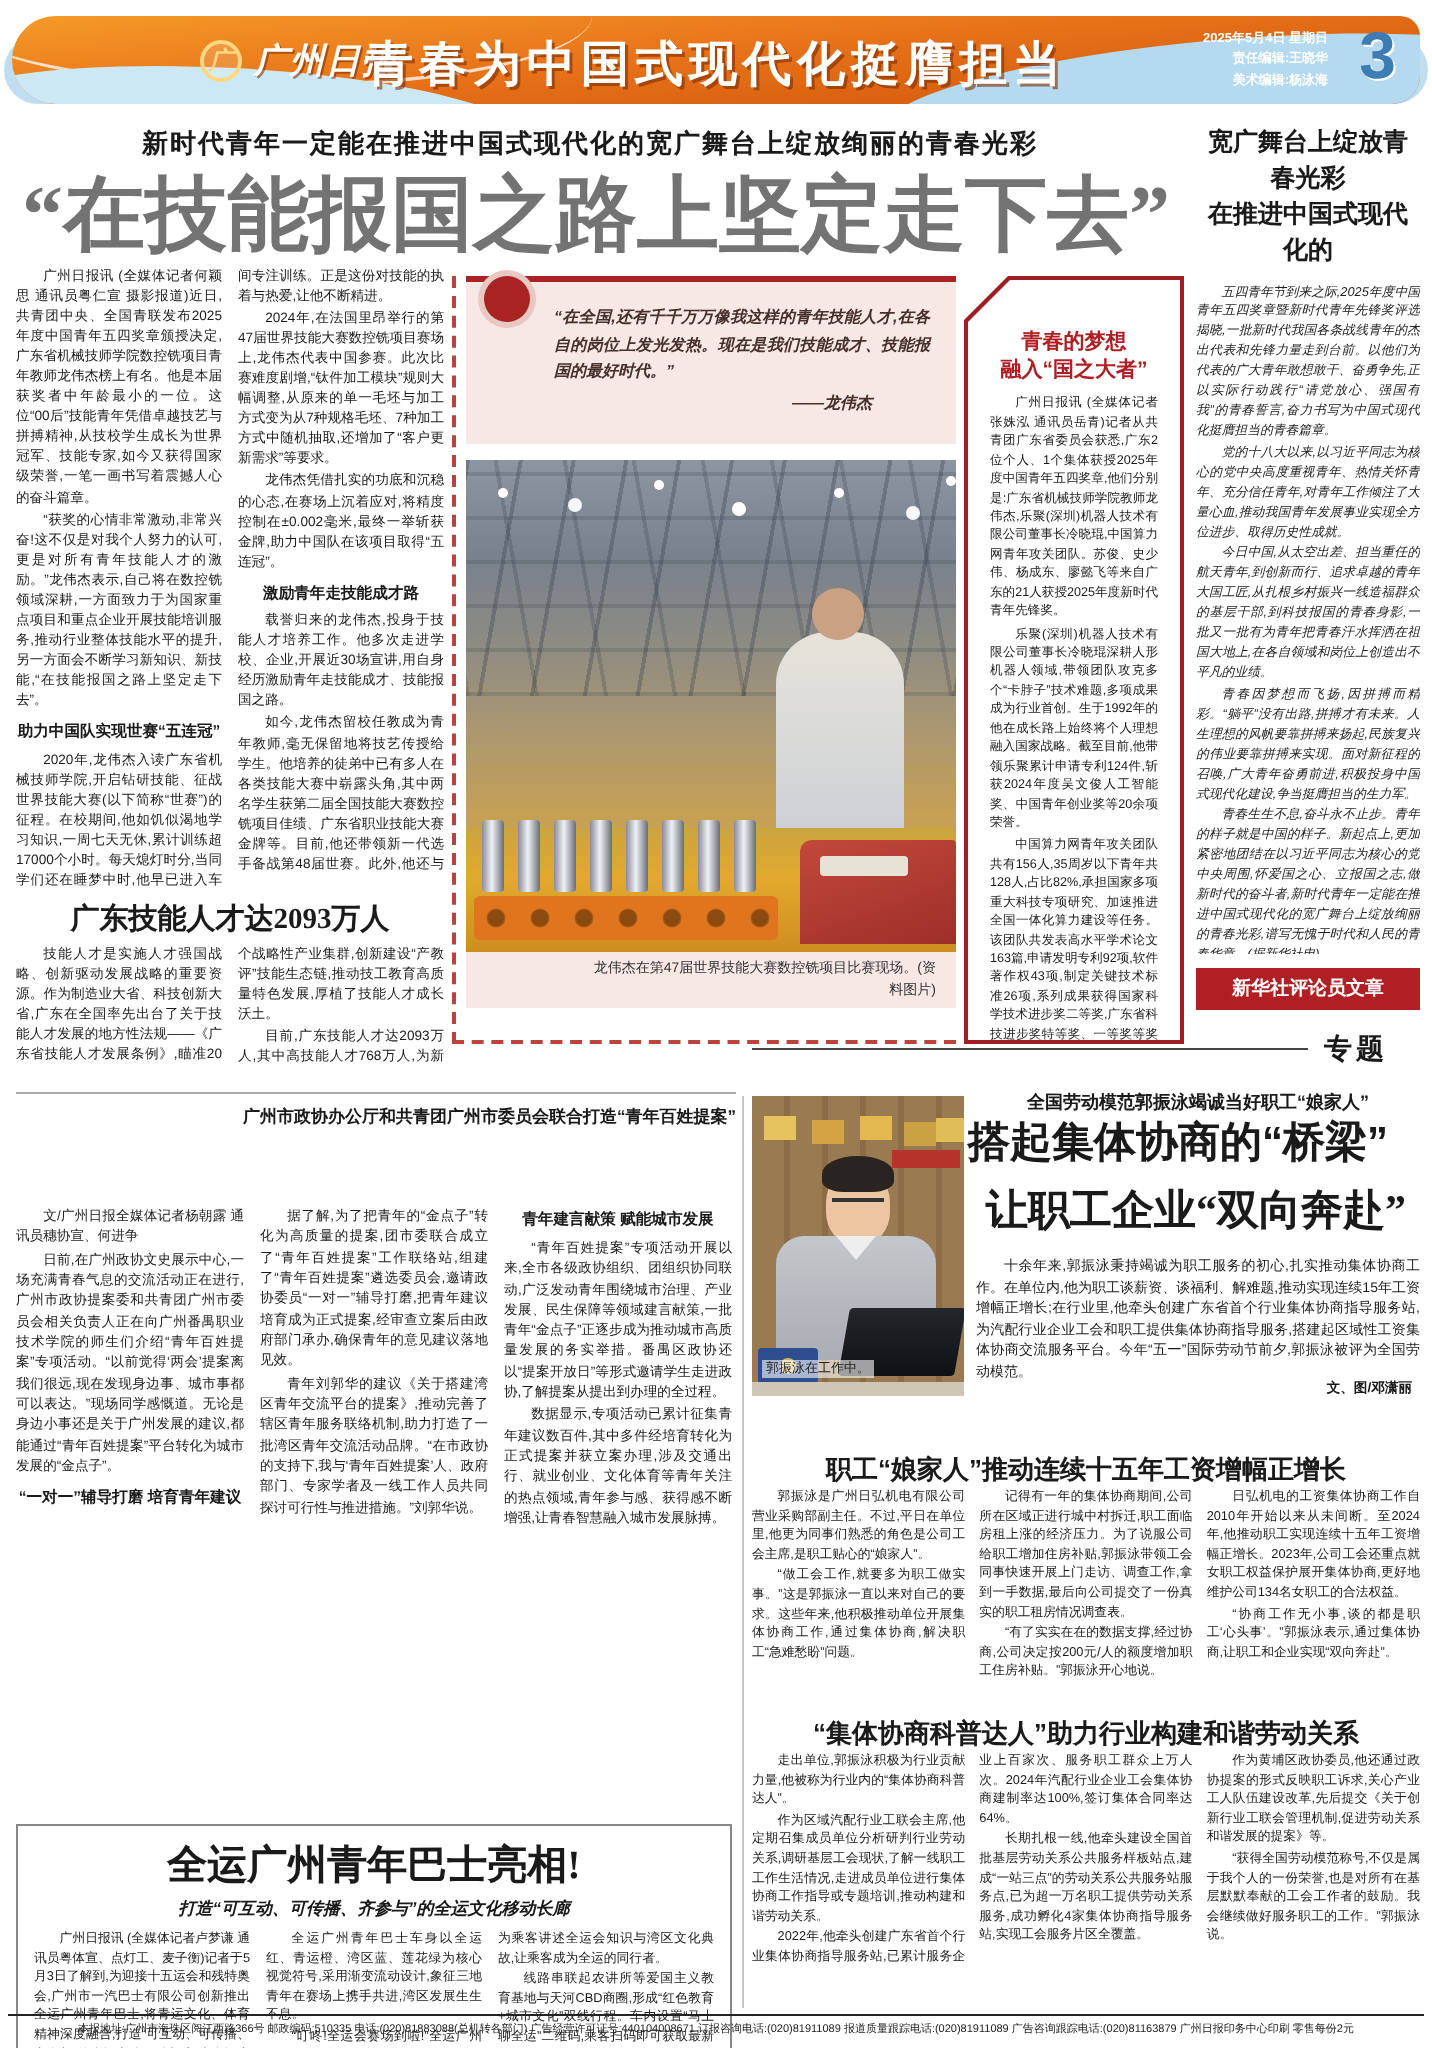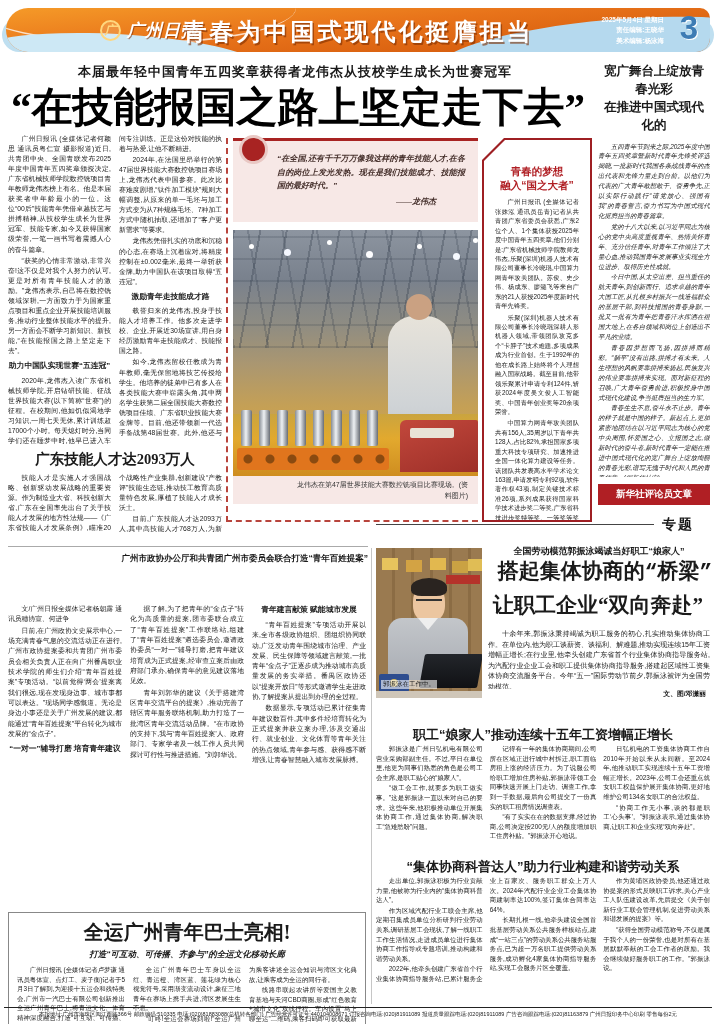--- a/index.html
+++ b/index.html
@@ -20,21 +20,21 @@
                   background:rgba(255,255,255,.14);box-sizing:border-box;}
   .bn-logo-text{font-size:17px;font-weight:bold;font-style:italic;letter-spacing:1px;text-shadow:1px 1px 0 rgba(120,40,0,.55);}
   .bn-slogan{position:absolute;left:0;right:0;top:8px;text-align:center;color:#fff;font-size:24px;font-weight:900;
              letter-spacing:3px;text-shadow:1.5px 1.5px 0 rgba(125,45,0,.6);}
   .bn-date{position:absolute;right:46px;top:7px;text-align:right;color:#fff;font-size:6.5px;font-weight:bold;line-height:1.6;}
   .bn-page{position:absolute;right:12px;top:1px;font-size:33px;font-weight:900;color:#3e7cb4;text-shadow:1px 1px 0 #fff;}
 
   
   .kicker{position:absolute;left:58px;top:63px;width:474px;text-align:center;font-size:13px;font-weight:700;letter-spacing:1px;}
   .headline-main{position:absolute;left:0;top:80px;width:596px;text-align:center;font-size:41px;font-weight:900;
-                 font-family:"Liberation Serif","DejaVu Serif",serif;color:#000000;}
+                 font-family:"Liberation Serif","DejaVu Serif",serif;color:#737373;}
 
   .flow p{margin:0 0 1px;text-indent:2em;}
   .flow-subhead{font-weight:900;text-align:center;font-size:7.8px;margin:4px 0;text-indent:0;-webkit-column-break-inside:avoid;break-inside:avoid;}
   .flow-byline{color:#222;}
 
   .lead-left{position:absolute;left:8px;top:134px;width:214px;height:312px;column-count:2;column-gap:8px;
              font-size:6.8px;line-height:1.48;text-align:justify;overflow:hidden;}
   .gd-head{position:absolute;left:8px;top:450px;width:214px;text-align:center;font-size:14.5px;font-weight:900;
            font-family:"Liberation Serif","DejaVu Serif",serif;}
   .gd-body{position:absolute;left:8px;top:473px;width:214px;height:66px;column-count:2;column-gap:8px;
@@ -89,22 +89,22 @@
 
   
   .pp-kicker{position:absolute;left:8px;top:553px;width:360px;text-align:right;font-size:8.5px;font-weight:700;}
   .pp-headline{position:absolute;left:8px;top:564px;width:360px;text-align:center;font-size:26px;font-weight:900;
                font-family:"Liberation Serif","DejaVu Serif",serif;}
   .pp-body{position:absolute;left:8px;top:604px;width:358px;height:252px;column-count:3;column-gap:8px;
            font-size:6.8px;line-height:1.52;text-align:justify;overflow:hidden;}
 
   
   .un-kicker{position:absolute;left:486px;top:545px;width:226px;text-align:center;font-size:9px;font-weight:700;}
-  .un-h1{position:absolute;left:484px;top:557px;width:228px;text-align:right;font-size:21px;font-weight:900;
-         font-family:Liberation Mono, monospace;}
+  .un-h1{position:absolute;left:484px;top:557px;width:228px;text-align:left;font-size:21px;font-weight:900;
+         font-family:Liberation Sans, sans-serif;}
   .un-h2{position:absolute;left:484px;top:591px;width:228px;text-align:center;font-size:21px;font-weight:900;
          font-family:"Liberation Serif","DejaVu Serif",serif;}
   .photo-man{position:absolute;left:376px;top:548px;width:106px;height:150px;overflow:hidden;
              background:repeating-linear-gradient(90deg,#9a7a50 0 16px,#8b6c44 16px 19px);}
   .mp-plaques{position:absolute;top:10px;left:6px;width:16px;height:12px;background:#e7c35d;
               box-shadow:24px 2px 0 #d3a344,48px 0 0 #e2b84f,70px 3px 0 #caa243,86px 1px 0 #e0bd55;}
   .mp-redbanner{position:absolute;top:27px;right:2px;width:34px;height:9px;background:#b5332a;}
   .mp-head{position:absolute;top:36px;left:37px;width:32px;height:38px;background:#ecc6a0;border-radius:46% 46% 42% 42%;}
   .mp-head:before{content:"";position:absolute;top:-6px;left:-2px;right:-2px;height:18px;background:#2a2420;border-radius:50% 50% 30% 30%;}
   .mp-head:after{content:"";position:absolute;top:15px;left:3px;width:26px;height:6px;border-top:2px solid #333;}
@@ -157,21 +157,21 @@
     </div>
     <div class="bn-slogan">青春为中国式现代化挺膺担当</div>
     <div class="bn-date">
       <div>2025年5月4日 星期日</div>
       <div>责任编辑:王晓华</div>
       <div>美术编辑:杨泳海</div>
     </div>
     <div class="bn-page">3</div>
   </div>
 
-  <div class="kicker">本届最年轻中国青年五四奖章获得者龙伟杰从技校学生成长为世赛冠军</div>
+  <div class="kicker">新时代青年一定能在推进中国式现代化的宽广舞台上绽放绚丽的青春光彩</div>
   <div class="headline-main">“在技能报国之路上坚定走下去”</div>
   <div class="lead-left flow">
       <p>广州日报讯 (全媒体记者何颖思 通讯员粤仁宣 摄影报道)近日,共青团中央、全国青联发布2025年度中国青年五四奖章颁授决定,广东省机械技师学院数控铣项目青年教师龙伟杰榜上有名。他是本届获奖者中年龄最小的一位。这位“00后”技能青年凭借卓越技艺与拼搏精神,从技校学生成长为世界冠军、技能专家,如今又获得国家级荣誉,一笔一画书写着震撼人心的奋斗篇章。</p>
       <p>“获奖的心情非常激动,非常兴奋!这不仅是对我个人努力的认可,更是对所有青年技能人才的激励。”龙伟杰表示,自己将在数控铣领域深耕,一方面致力于为国家重点项目和重点企业开展技能培训服务,推动行业整体技能水平的提升,另一方面会不断学习新知识、新技能,“在技能报国之路上坚定走下去”。</p>
       <div class="flow-subhead">助力中国队实现世赛“五连冠”</div>
       <p>2020年,龙伟杰入读广东省机械技师学院,开启钻研技能、征战世界技能大赛(以下简称“世赛”)的征程。在校期间,他如饥似渴地学习知识,一周七天无休,累计训练超17000个小时。每天熄灯时分,当同学们还在睡梦中时,他早已进入车间专注训练。正是这份对技能的执着与热爱,让他不断精进。</p>
       <p>2024年,在法国里昂举行的第47届世界技能大赛数控铣项目赛场上,龙伟杰代表中国参赛。此次比赛难度剧增,“钛件加工模块”规则大幅调整,从原来的单一毛坯与加工方式变为从7种规格毛坯、7种加工方式中随机抽取,还增加了“客户更新需求”等要求。</p>
       <p>龙伟杰凭借扎实的功底和沉稳的心态,在赛场上沉着应对,将精度控制在±0.002毫米,最终一举斩获金牌,助力中国队在该项目取得“五连冠”。</p>
       <div class="flow-subhead">激励青年走技能成才路</div>
       <p>载誉归来的龙伟杰,投身于技能人才培养工作。他多次走进学校、企业,开展近30场宣讲,用自身经历激励青年走技能成才、技能报国之路。</p>

